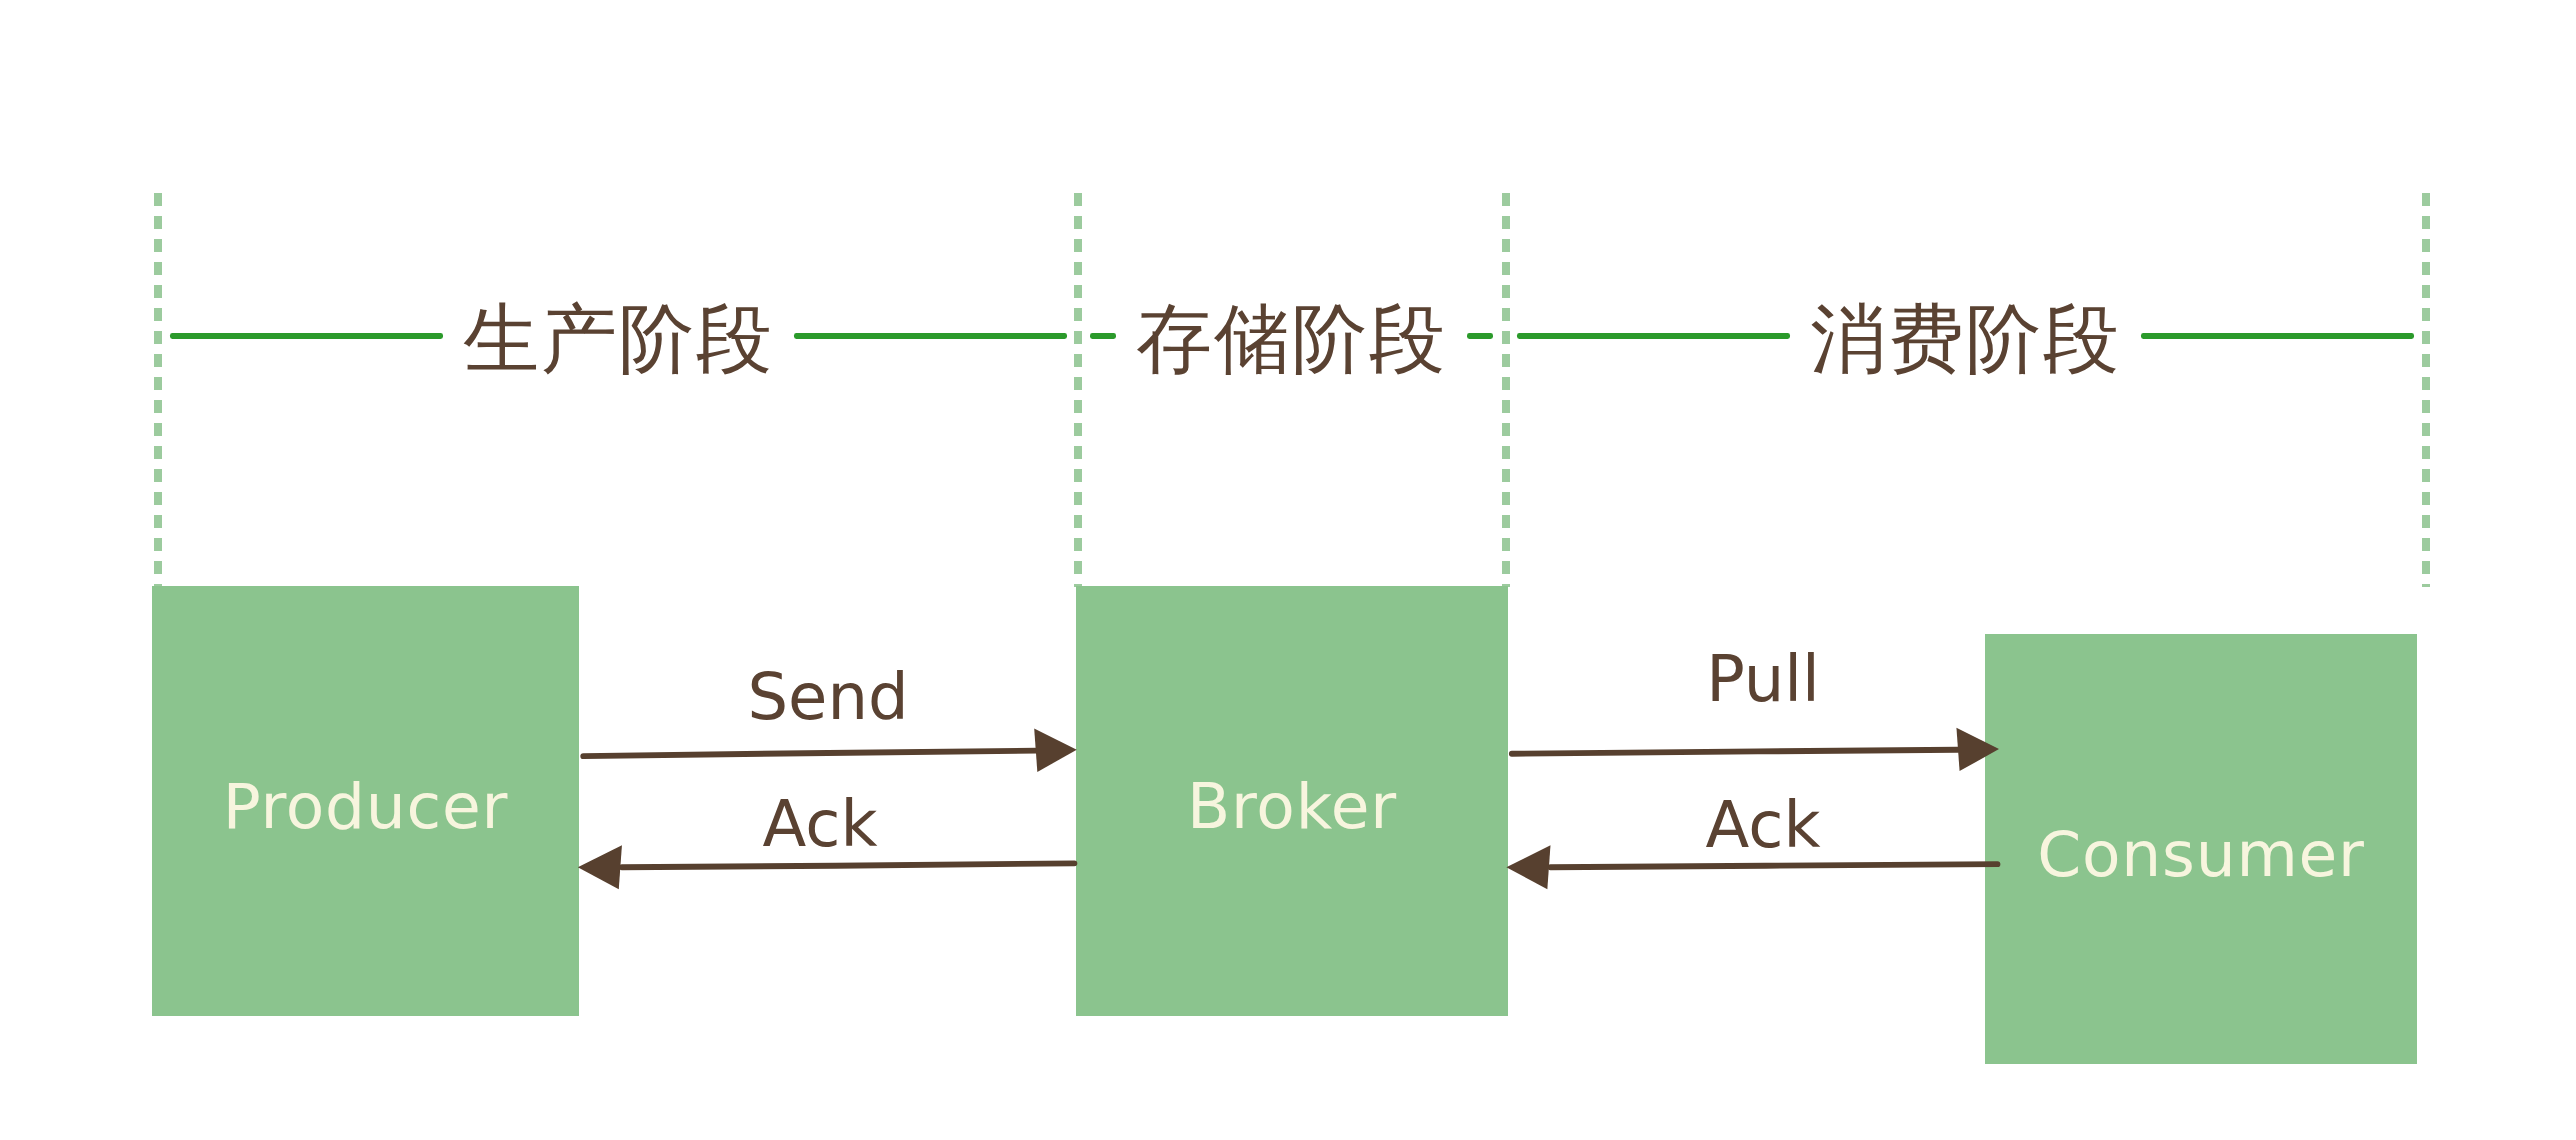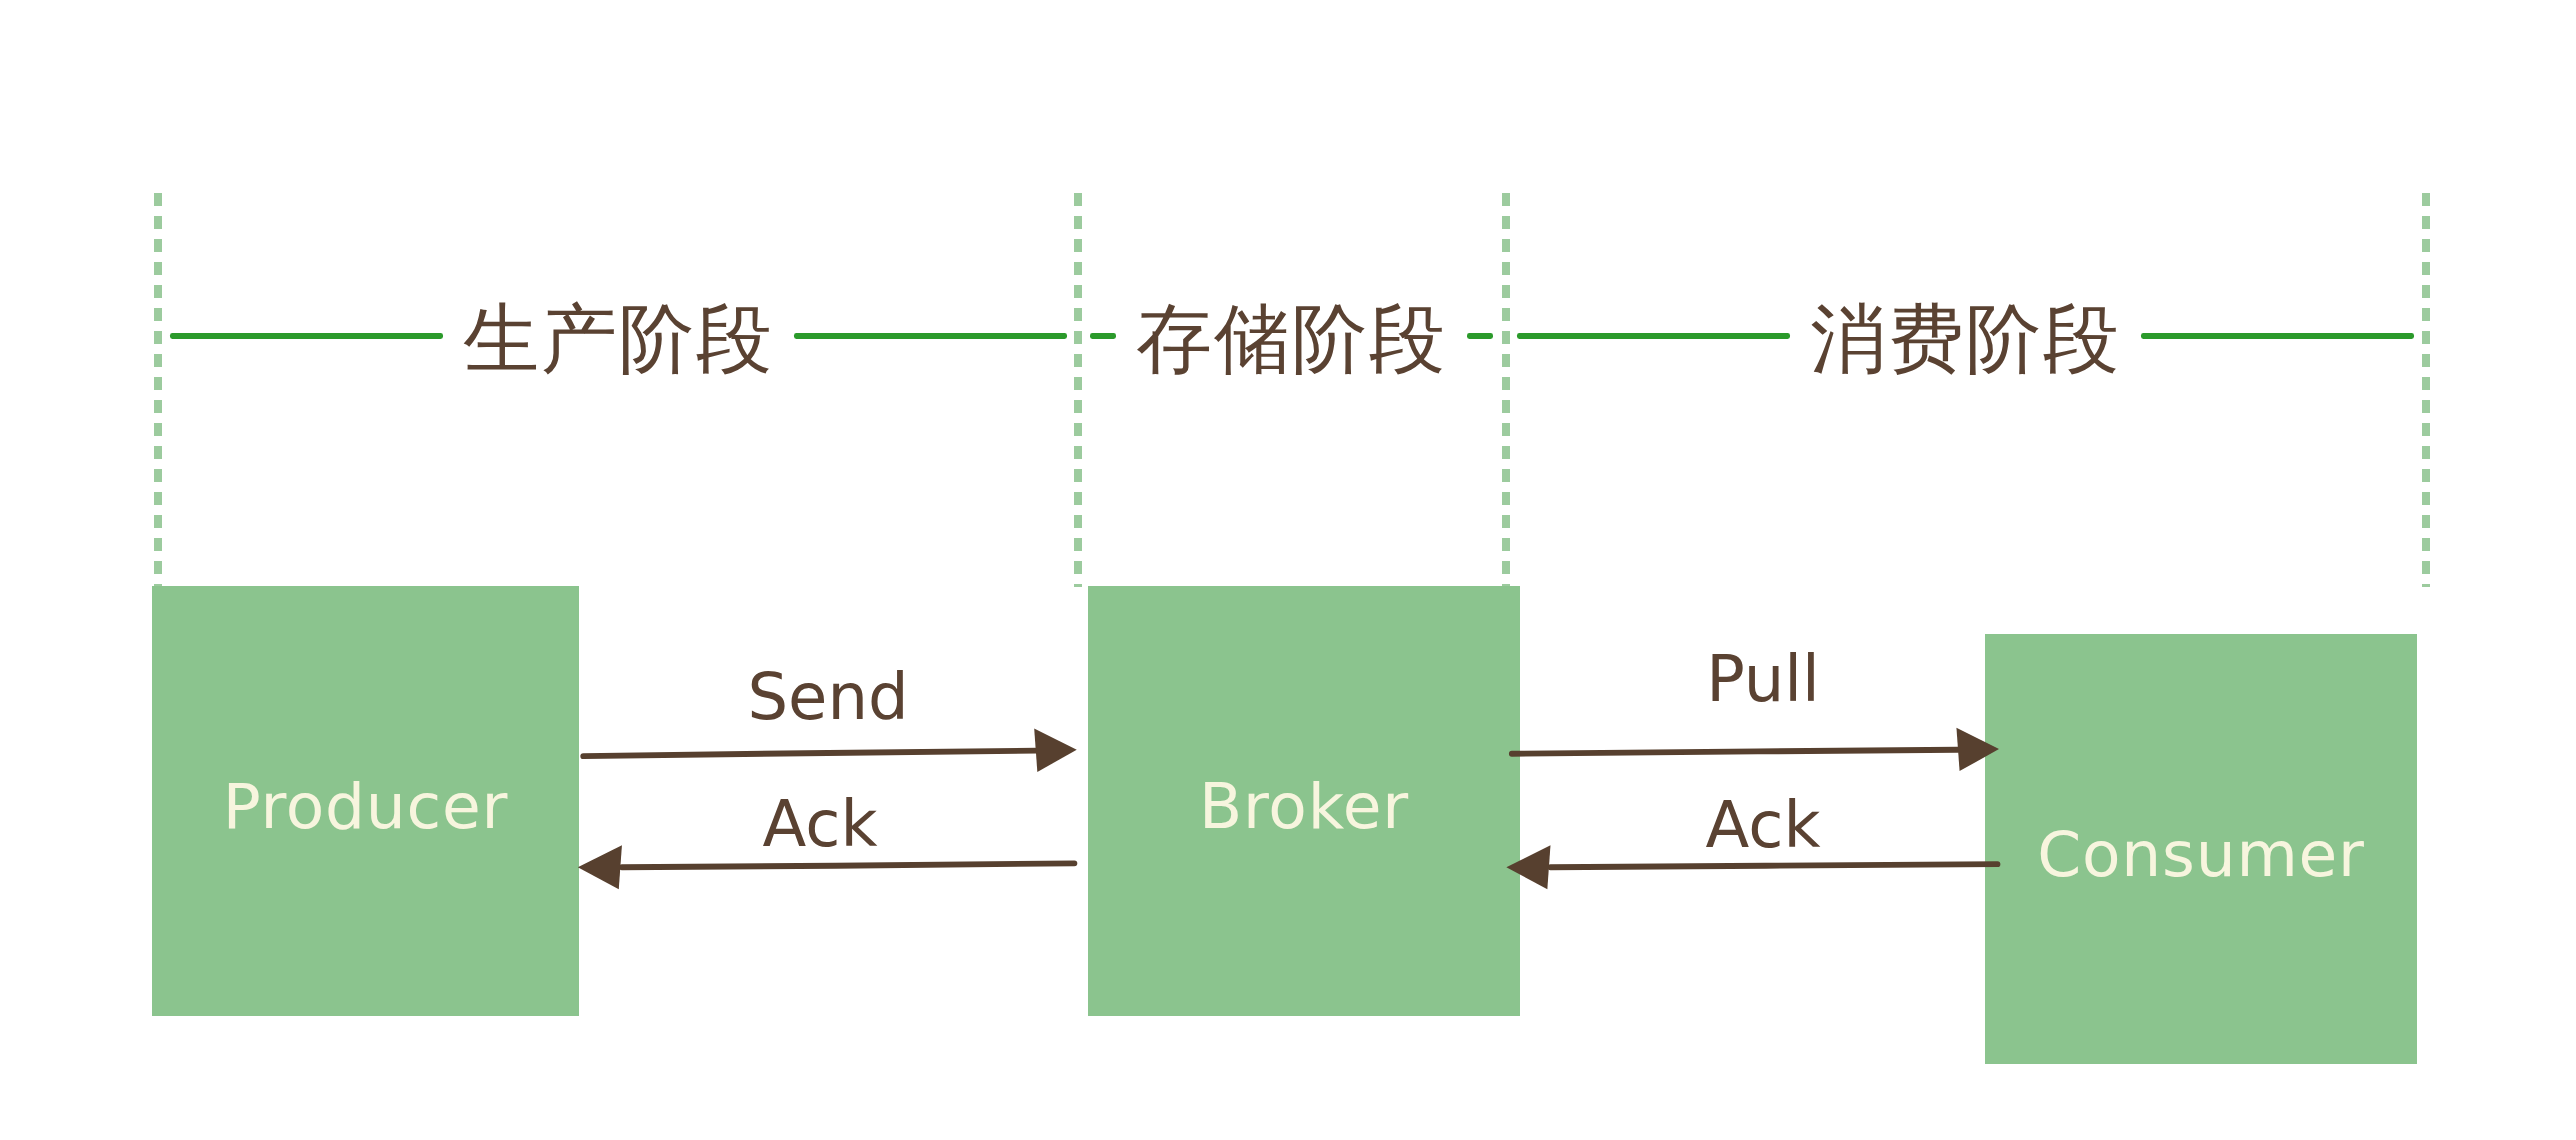--- a/index.html
+++ b/index.html
@@ -70,21 +70,21 @@
   }
   .node .node-label {
     color: #F7F5DE;
     font-size: 63px;
     line-height: 1;
     letter-spacing: 0.8px;
     white-space: nowrap;
     transform: translateY(4.7px);
   }
   .node.producer { left: 152px;  width: 427px; }
-  .node.broker   { left: 1076px; width: 432px; margin-left: 12px; }
+  .node.broker   { left: 1076px; width: 432px; }
   .node.consumer { left: 1985px; width: 432px; margin-top: 48px; }
 
   
   .arrow-layer {
     position: absolute;
     left: 0; top: 0;
     width: 2576px;
     height: 1141px;
     pointer-events: none;
   }

